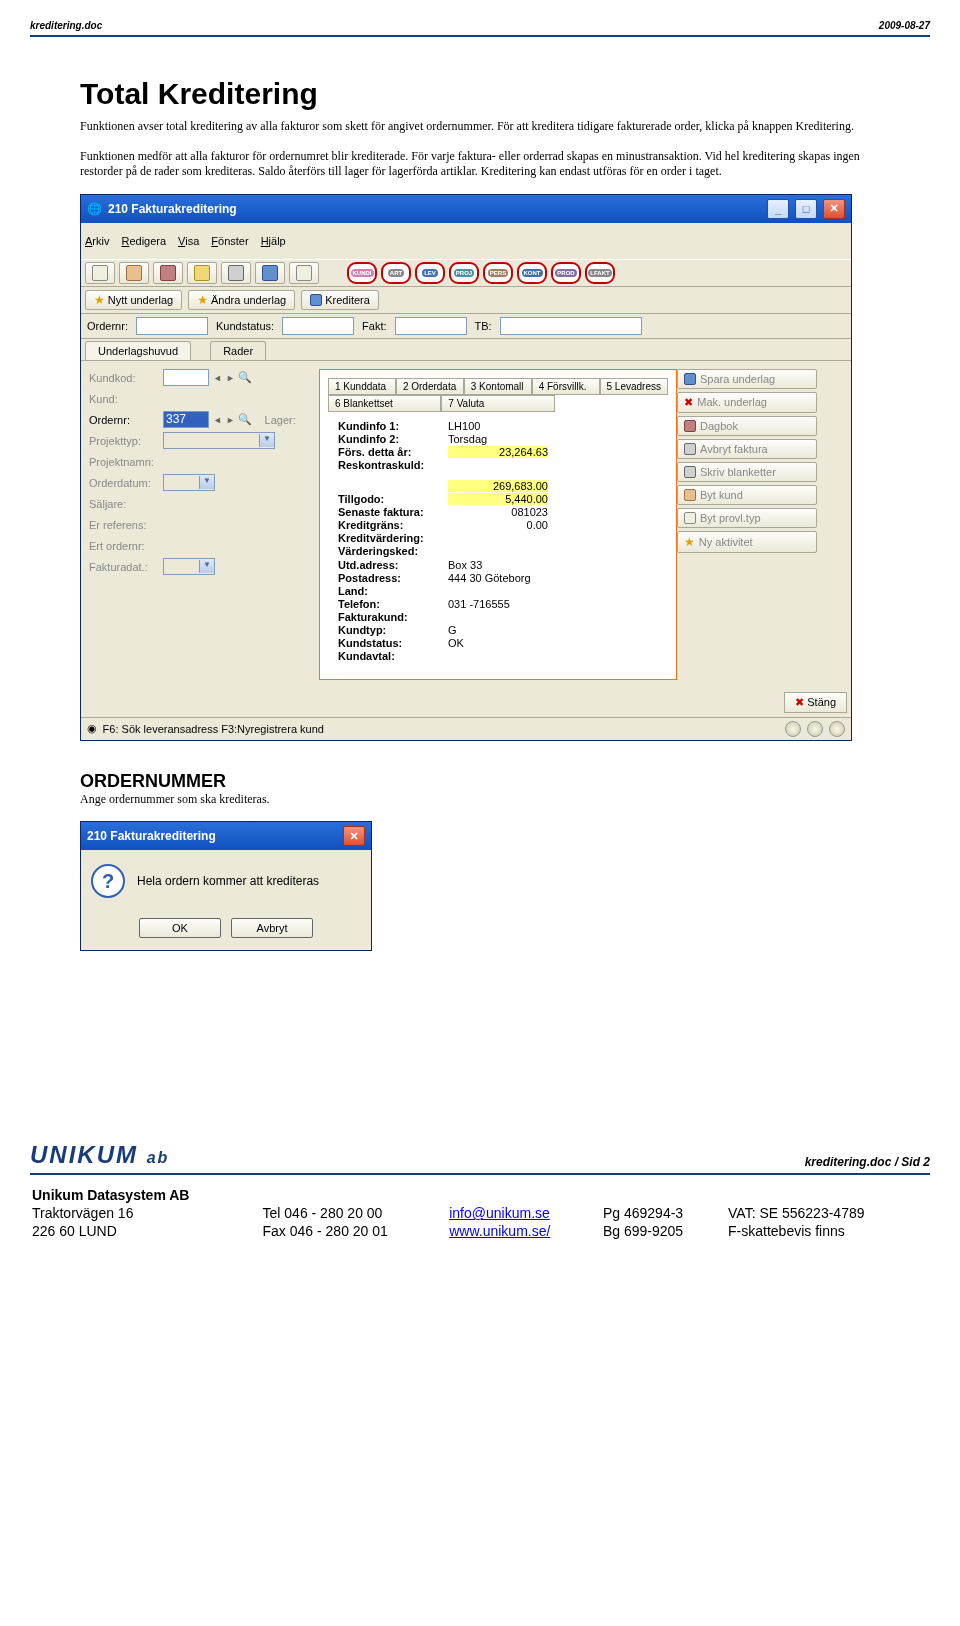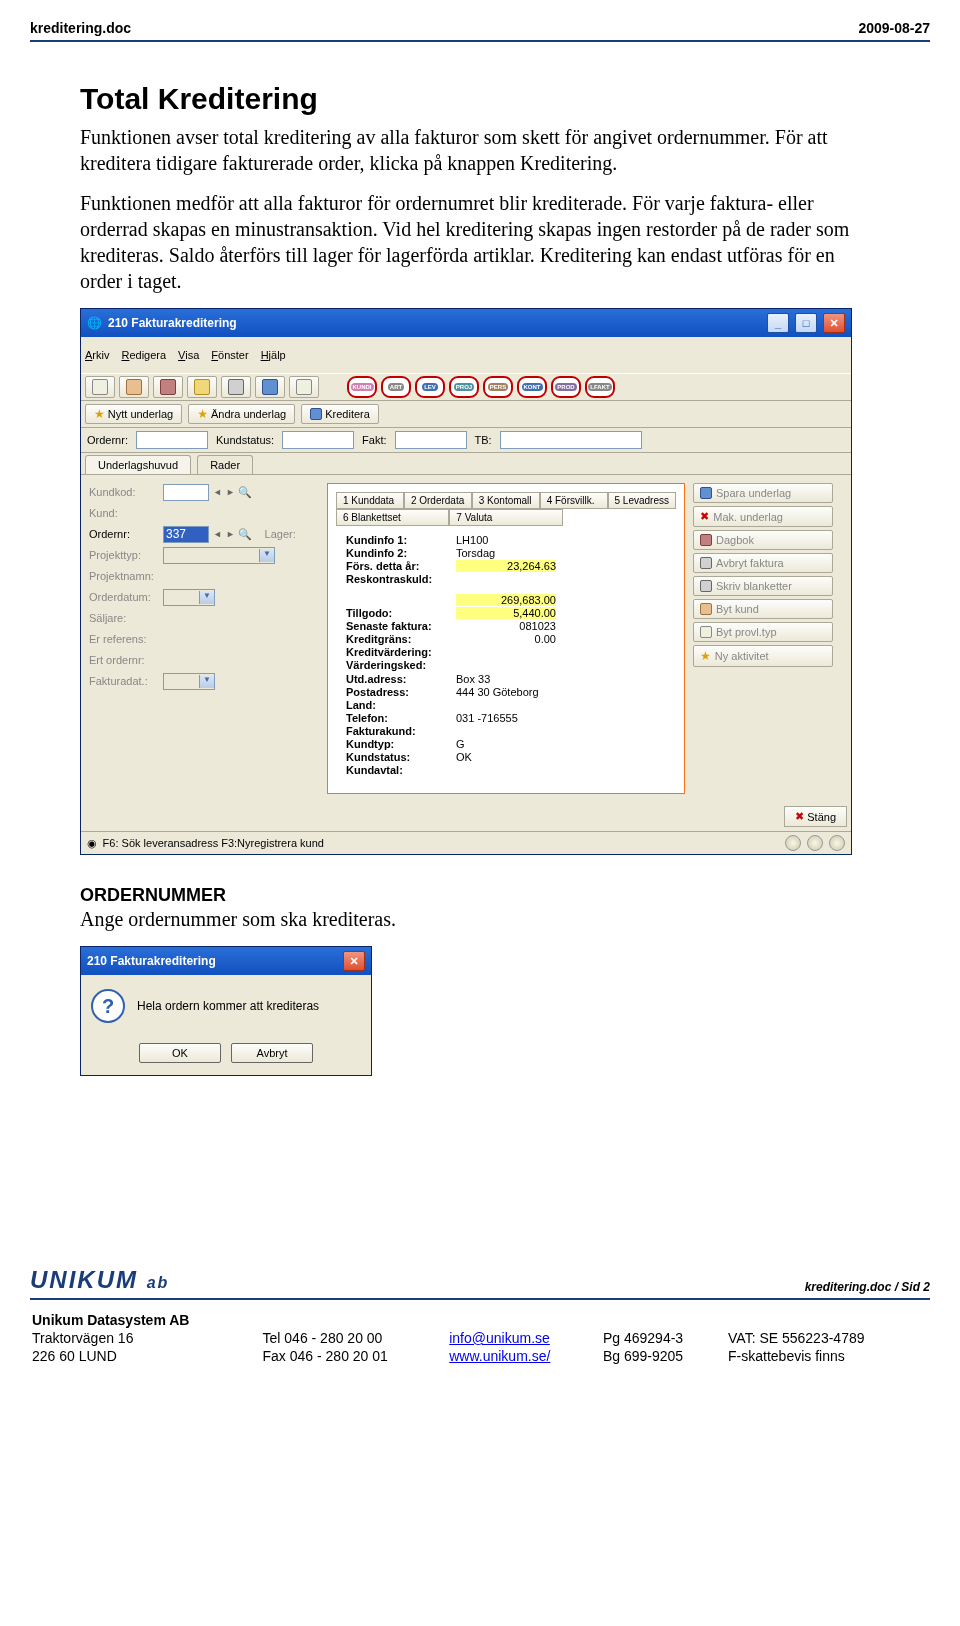--- a/index.html
+++ b/index.html
@@ -1,21 +1,21 @@
 <!DOCTYPE html>
 <html><head>
 <meta charset="utf-8">
 <style>
 body{margin:0;padding:0;font-family:Arial,sans-serif;background:#fff;width:960px}
 .page{padding:20px 30px 10px 30px}
-.hdr{display:flex;justify-content:space-between;font-size:14px;font-weight:bold}
+.hdr{display:flex;justify-content:space-between;font-size:10px;font-style:italic;font-weight:bold}
 .hr1{height:2px;background:#1a3d7a;margin:4px 0 40px 0}
 .content{padding:0 50px}
 .h1{font-family:"Arial Narrow",Arial,sans-serif;font-size:30px;font-weight:bold;margin:0 0 8px 0;font-stretch:condensed}
-.p{font-size:20px;margin:0 0 14px 0;line-height:1.3;font-family:"Times New Roman",serif}
+.p{font-size:12px;margin:0 0 14px 0;line-height:1.3;font-family:"Times New Roman",serif}
 .win{width:770px;background:#ece9d8;border:1px solid #0a246a;margin:10px 0}
 .titlebar{background:linear-gradient(#2a6fd8,#1050c0);color:#fff;font-size:12px;font-weight:bold;padding:4px 6px;display:flex;align-items:center;gap:6px}
 .titlebar .spacer{flex:1}
 .winbtn{width:20px;height:18px;background:linear-gradient(#e8f0fb,#c5d8f5);border:1px solid #2050a0;display:flex;align-items:center;justify-content:center;font-size:11px;color:#2050a0;border-radius:2px}
 .winbtn.close{background:linear-gradient(#f29480,#e05030);color:#fff;border-color:#a03018}
 .menubar{background:#ece9d8;font-size:11px;padding:12px 4px;display:flex;gap:12px}
 .menubar span u{text-decoration:underline}
 .toolbar{background:#ece9d8;padding:2px 4px;display:flex;gap:4px;border-top:1px solid #fff;border-bottom:1px solid #aca899}
 .btn3d{background:linear-gradient(#fdfdfb,#ece9d8);border:1px solid #aca899;padding:2px 6px;font-size:11px;display:flex;align-items:center;gap:3px;border-radius:2px}
 .ico{width:14px;height:14px;display:inline-block;border-radius:2px}
@@ -32,23 +32,23 @@
 .r-blue span{background:#4070b0}
 .r-green span{background:#5090a0}
 .r-tan span{background:#a08060}
 .r-purple span{background:#8070a0}
 .toolbar2{display:flex;gap:6px;padding:3px 4px;border-bottom:1px solid #aca899}
 .tb2btn{background:linear-gradient(#fdfdfb,#ece9d8);border:1px solid #aca899;padding:2px 8px;font-size:11px;display:flex;align-items:center;gap:3px;border-radius:2px}
 .starico{color:#e0a000;font-size:12px}
 .infobar{display:flex;font-size:11px;padding:3px 6px;gap:8px;border-bottom:1px solid #aca899;align-items:center}
 .infofield{background:#fff;border:1px solid #7f9db9;height:16px;width:70px}
 .tabs2{display:flex;font-size:11px;padding:2px 4px 0 4px}
-.tab2{background:#ece9d8;border:1px solid #aca899;border-bottom:none;padding:3px 12px;margin-right:6px;border-radius:3px 3px 0 0}
+.tab2{background:#ece9d8;border:1px solid #aca899;border-bottom:none;padding:3px 12px;margin-right:19px;border-radius:3px 3px 0 0}
 .tab2.active{background:#f5f3ea}
-.formarea{background:#ece9d8;padding:8px;display:flex;gap:8px;border-top:1px solid #aca899}
+.formarea{background:#ece9d8;padding:8px;display:flex;border-top:1px solid #aca899}
 .leftform{width:230px;font-size:11px}
 .leftform .row{display:flex;align-items:center;margin-bottom:3px;gap:4px;height:18px}
 .leftform .lbl{width:70px;color:#888}
 .leftform .lbl.dark{color:#000}
 .smallfield{background:#fff;border:1px solid #7f9db9;height:15px;width:40px;font-size:12px;padding:0 2px}
 .smallfield.sel{background:#3060c0;color:#fff}
 .arrow{font-size:9px;color:#666;cursor:pointer}
 .mag{color:#3060b0;font-size:11px}
 .dropdown{background:#ece9d8;border:1px solid #7f9db9;height:15px;width:110px;display:flex;justify-content:flex-end;align-items:center}
 .dropdown .dbtn{width:14px;height:13px;background:linear-gradient(#dbe6f6,#b8cde8);border-left:1px solid #7f9db9;text-align:center;font-size:8px;color:#4a6a9a}

